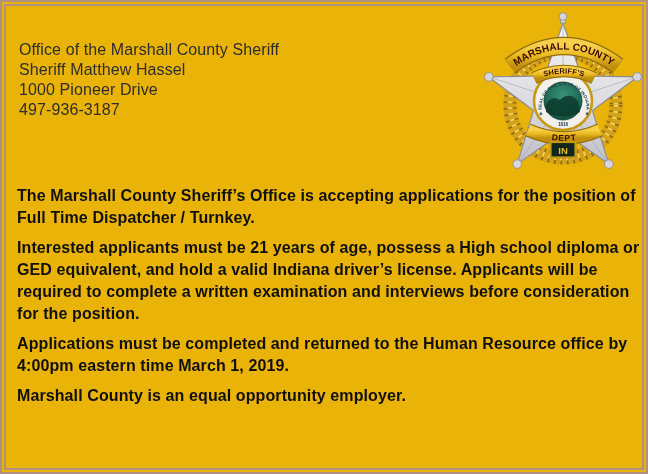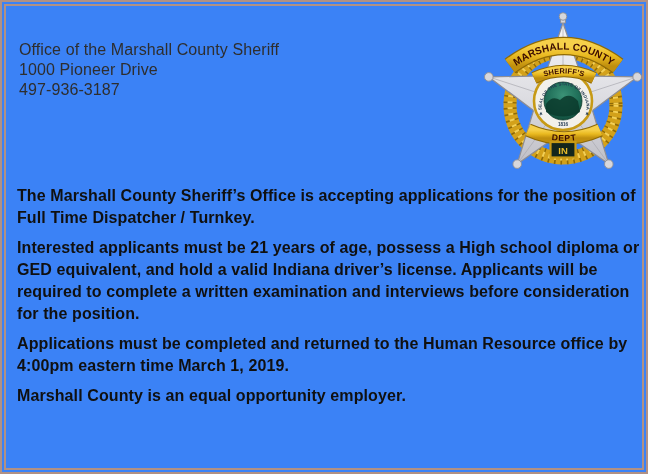--- a/index.html
+++ b/index.html
@@ -1,21 +1,21 @@
 <!DOCTYPE html>
 <html><head>
 <meta charset="utf-8">
 <style>
   html,body{margin:0;padding:0;background:#ffffff;}
   .page{
     position:relative;
     width:648px;height:474px;
     box-sizing:border-box;
     border:6px double #b19184;
-    background:#3b82f6;
+    background:#eab308;
     overflow:hidden;
     font-family:"Liberation Sans", sans-serif;
   }
   .header-text{
     position:absolute;left:13px;top:34px;
     font-size:16px;line-height:20px;
     font-weight:400;color:#2e2e2e;
     letter-spacing:0.1px;
   }
   .badge-wrap{
@@ -28,20 +28,21 @@
   }
   .content p{margin:8px 0 4px 0;}
 </style>
 </head>
 <body>
 
 <div class="page">
 
   <div class="header-text">
     <div>Office of the Marshall County Sheriff</div>
+    <div>Sheriff Matthew Hassel</div>
     <div>1000 Pioneer Drive</div>
     <div>497-936-3187</div>
   </div>
 
   <div class="badge-wrap">
     <svg width="160" height="162" viewBox="0 0 160 162" xmlns="http://www.w3.org/2000/svg">
       <defs>
         <linearGradient id="starGrad" x1="0" y1="0" x2="0" y2="1">
           <stop offset="0" stop-color="#f5f5f7"></stop>
           <stop offset="0.55" stop-color="#dcdce1"></stop>

